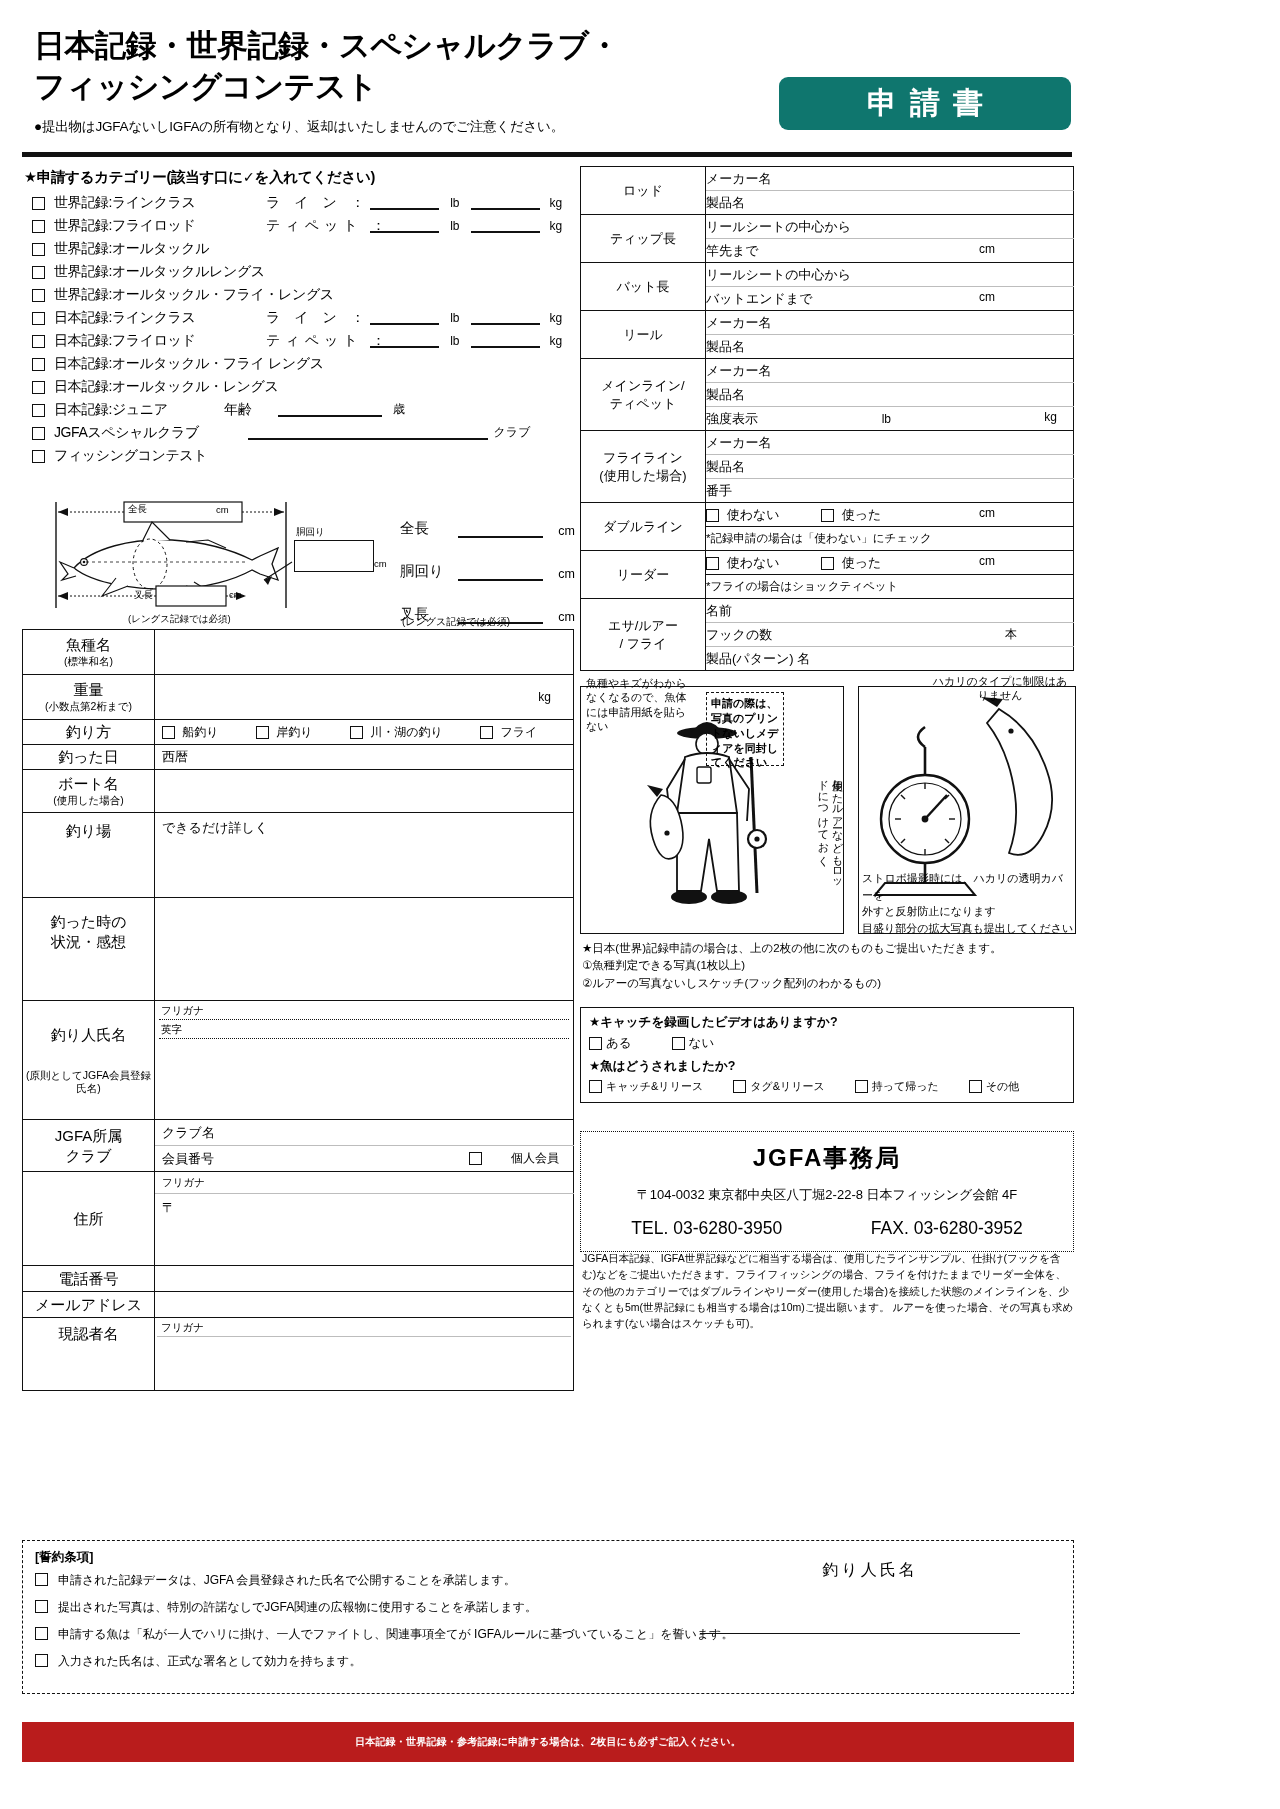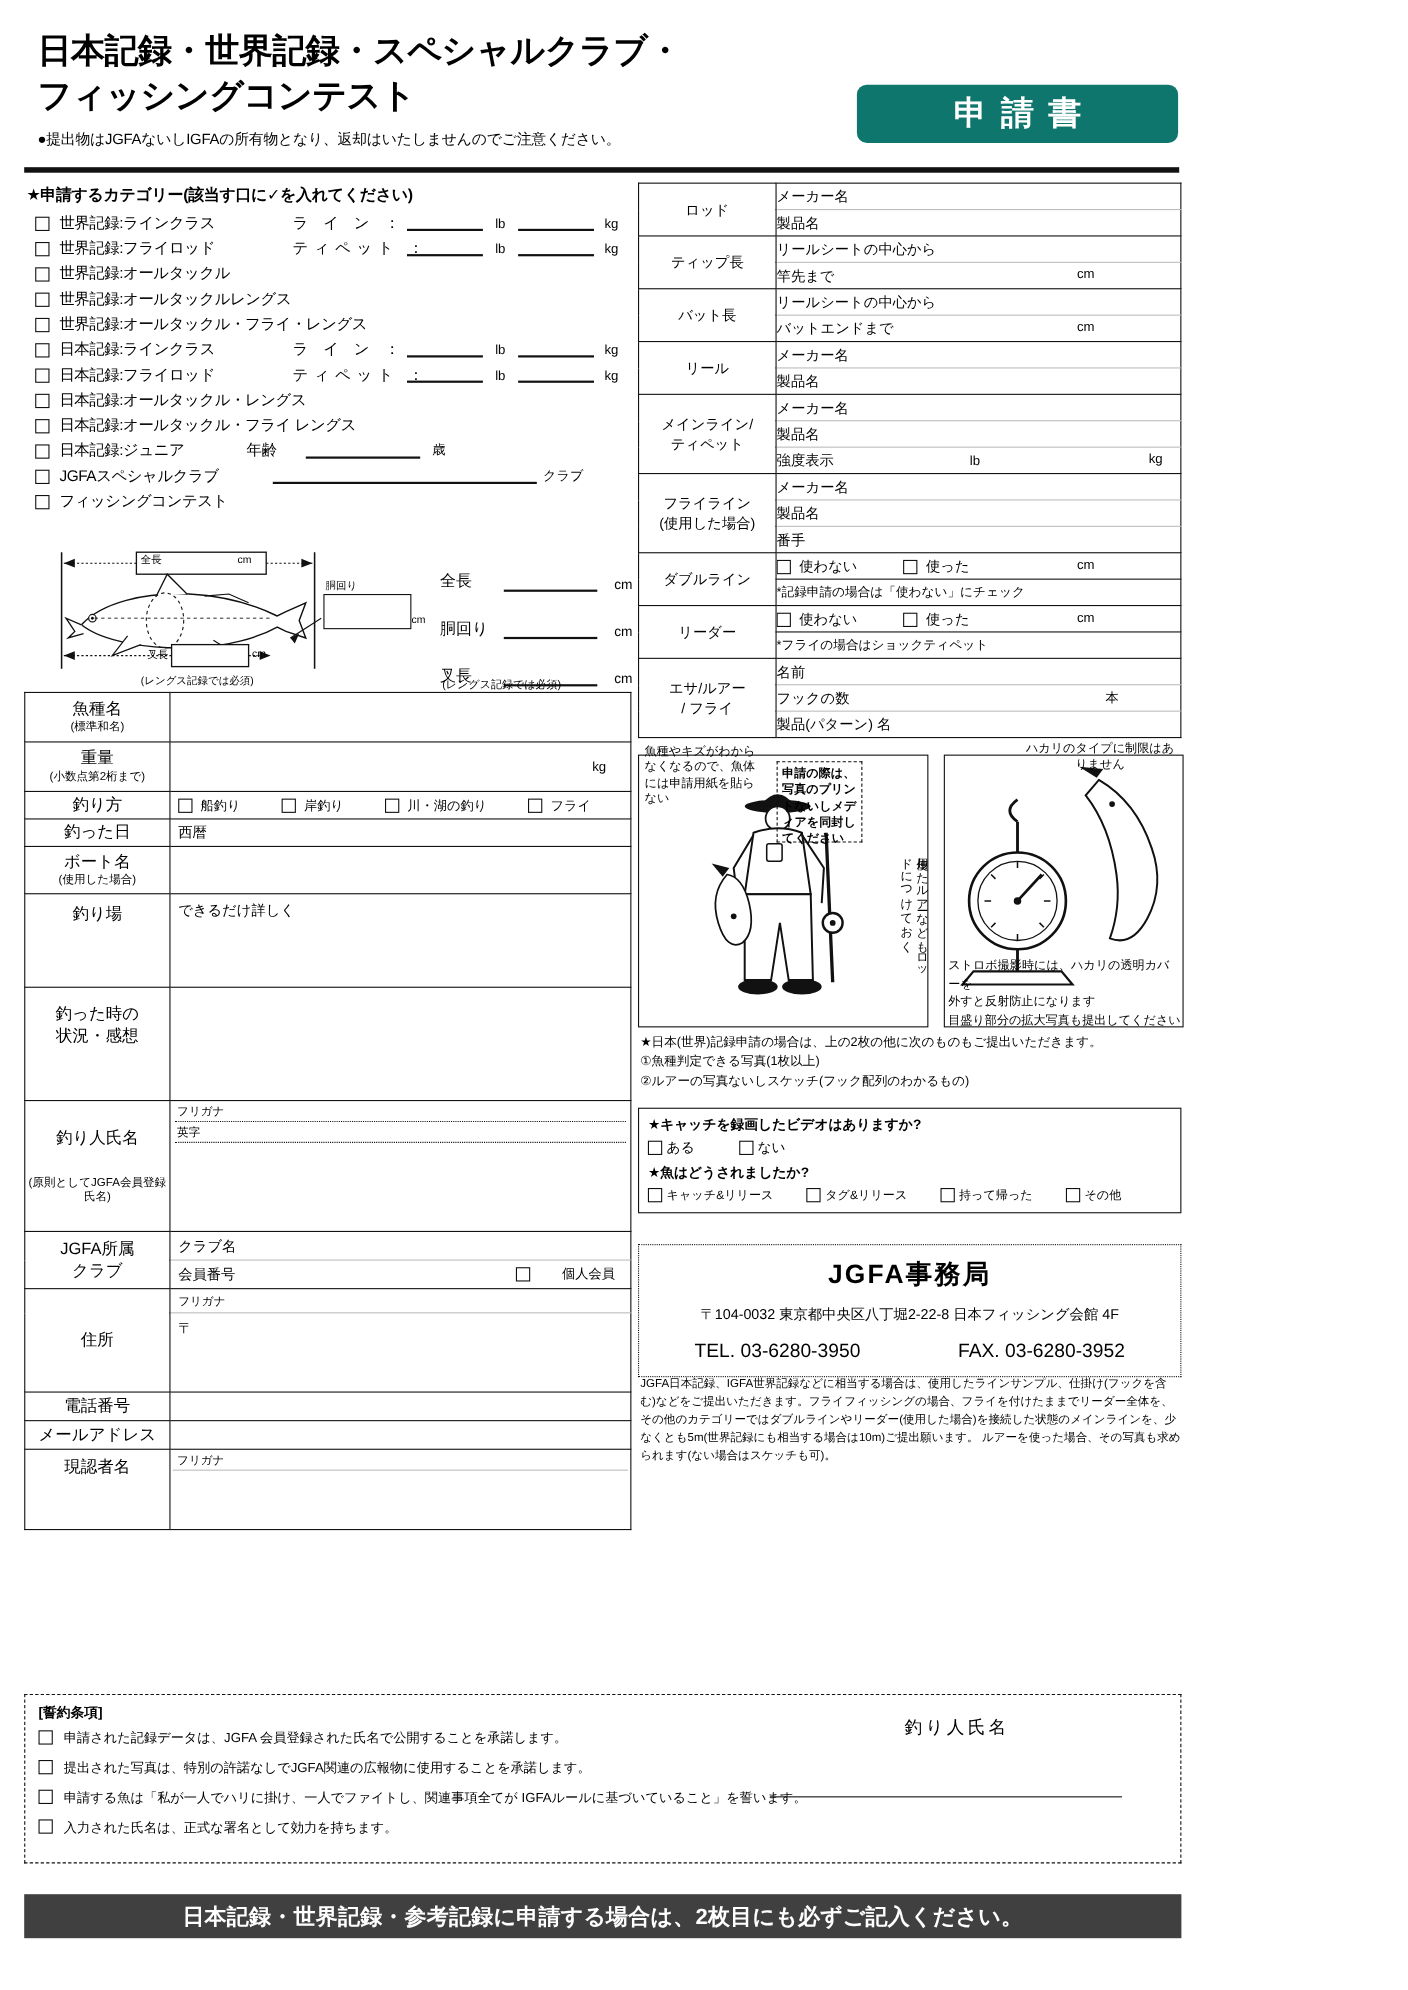--- a/index.html
+++ b/index.html
@@ -25,21 +25,21 @@
   .sub{font-size:10.5px;}
   
   .cb{display:inline-block;width:11px;height:11px;border:1.4px solid #111;
       vertical-align:middle;margin-right:4px;background:#fff;}
   
   .cat{position:absolute;left:24px;top:168px;width:548px;}
   .cat-h{font-size:14.5px;font-weight:bold;margin-bottom:4px;letter-spacing:-0.3px;}
   .cat-row{display:flex;align-items:center;height:23px;font-size:14px;white-space:nowrap;}
   .cat-row .box{width:30px;flex:0 0 30px;padding-left:8px;box-sizing:border-box;}
   .cat-row .nm{width:212px;flex:0 0 212px;letter-spacing:-0.4px;}
-  .cat-row .k2{width:104px;flex:0 0 104px;letter-spacing:5px;font-family:Liberation Serif, serif;}
+  .cat-row .k2{width:104px;flex:0 0 104px;letter-spacing:5px;}
   .uline{display:inline-block;border-bottom:2px solid #111;height:12px;}
   .unit{display:inline-block;width:34px;text-align:center;font-size:12px;}
   
   .fishbox{position:absolute;left:46px;top:496px;width:335px;height:120px;}
   .fcap{position:absolute;font-size:9.5px;}
   
   .meas{position:absolute;left:400px;top:495px;width:175px;font-size:14.5px;}
   .meas .mrow{display:flex;align-items:flex-end;height:43px;}
   .meas .mlab{width:58px;flex:0 0 58px;}
   .meas .mline{flex:1;border-bottom:2px solid #111;height:17px;}
@@ -81,23 +81,23 @@
   
   .pledge{position:absolute;left:22px;top:1540px;width:1052px;height:154px;
           border:1.3px dashed #111;box-sizing:border-box;padding:8px 12px;}
   .pl-h{font-size:12.5px;font-weight:bold;margin-bottom:6px;}
   .pl-row{display:flex;align-items:flex-start;font-size:12px;margin-bottom:10px;}
   .pl-row .cb{margin-top:1px;margin-right:10px;flex:0 0 11px;}
   .sign{position:absolute;left:700px;top:1560px;width:340px;text-align:center;}
   .sign .slab{font-size:16px;letter-spacing:3px;}
   .sign .sline{margin-top:52px;border-bottom:1.6px solid #111;width:320px;}
   
-  .footer{position:absolute;left:22px;top:1722px;width:1052px;height:40px;background:#404040;
+  .footer{position:absolute;left:22px;top:1722px;width:1052px;height:40px;background:#b91c1c;
           color:#fff;display:flex;align-items:center;justify-content:center;
-          font-size:20px;font-weight:bold;letter-spacing:0.2px;}
+          font-size:10px;font-weight:bold;letter-spacing:0.2px;}
 </style>
 </head>
 <body>
 
 <div class="page">
 
   <div class="hdr">
     <div class="hdr-title">
       <div>日本記録・世界記録・スペシャルクラブ・</div>
       <div>フィッシングコンテスト</div>
@@ -160,25 +160,25 @@
       <div class="nm">日本記録:フライロッド</div>
       <div class="k2">ティペット ：</div>
       <span class="uline" style="width:72px"></span>
       <span class="unit">lb</span>
       <span class="uline" style="width:72px"></span>
       <span class="unit">kg</span>
     </div>
 
     <div class="cat-row">
       <div class="box"><span class="cb"></span></div>
+      <div class="nm" style="width:330px;flex:0 0 330px">日本記録:オールタックル・フライ レングス</div>
+    </div>
+    <div class="cat-row">
+      <div class="box"><span class="cb"></span></div>
       <div class="nm" style="width:300px;flex:0 0 300px">日本記録:オールタックル・レングス</div>
-    </div>
-    <div class="cat-row">
-      <div class="box"><span class="cb"></span></div>
-      <div class="nm" style="width:330px;flex:0 0 330px">日本記録:オールタックル・フライ レングス</div>
     </div>
 
     <div class="cat-row">
       <div class="box"><span class="cb"></span></div>
       <div class="nm" style="width:170px;flex:0 0 170px">日本記録:ジュニア</div>
       <div style="width:54px;flex:0 0 54px">年齢</div>
       <span class="uline" style="width:104px"></span>
       <span class="unit">歳</span>
     </div>
 

